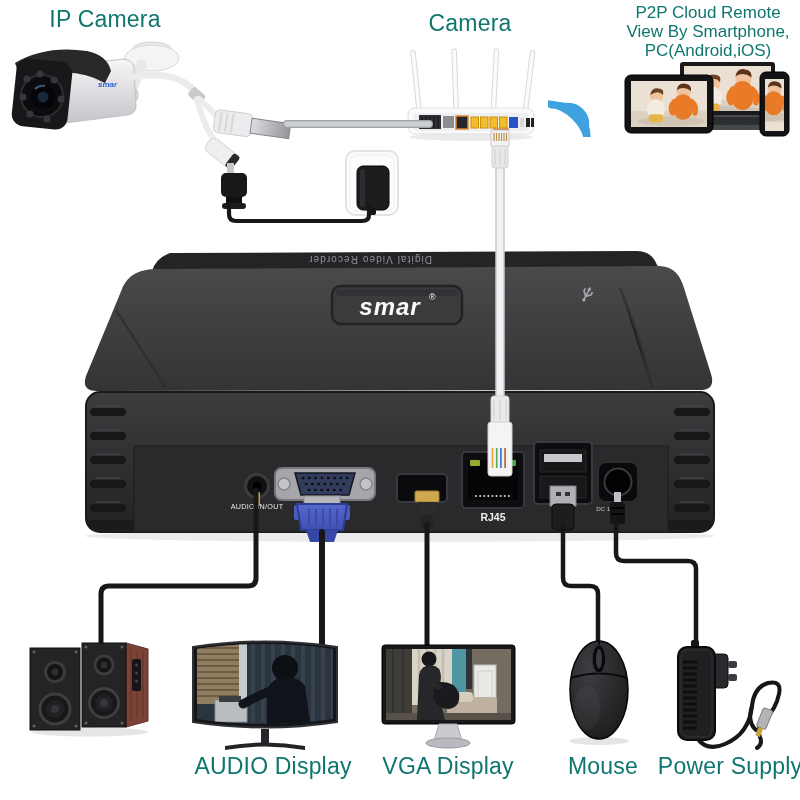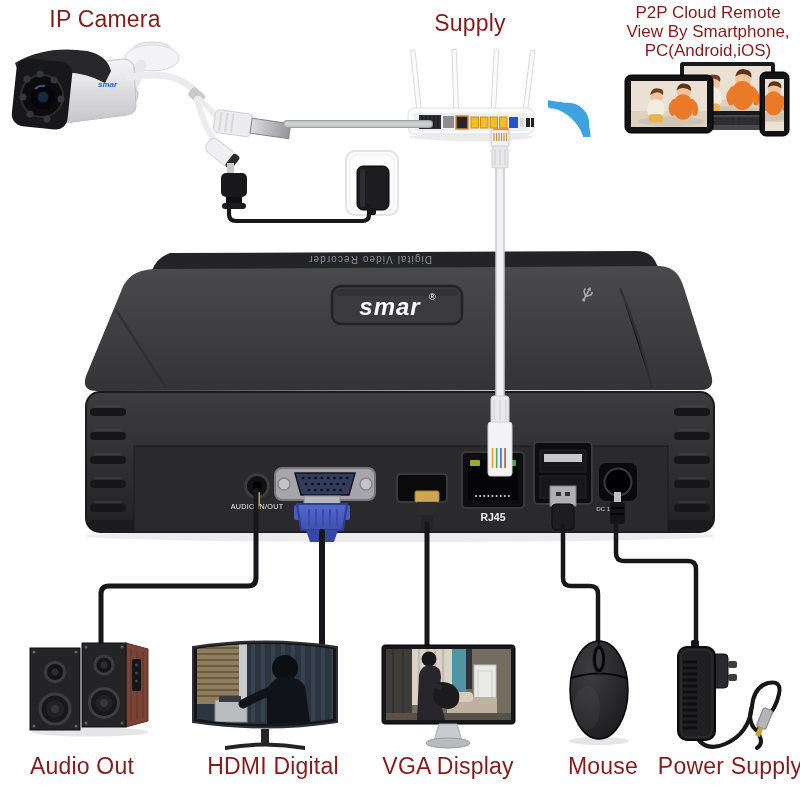--- a/index.html
+++ b/index.html
@@ -1,19 +1,19 @@
 <!DOCTYPE html>
 <html><head>
 <meta charset="utf-8">
 <style>
   html,body{margin:0;padding:0;background:#fff;}
   .stage{position:relative;width:800px;height:800px;background:#fff;overflow:hidden;
          font-family:"Liberation Sans",sans-serif;}
   .stage svg{position:absolute;display:block;}
-  .lbl{position:absolute;color:#7f1d1d;text-align:center;font-family:"Liberation Sans",sans-serif;}
+  .lbl{position:absolute;color:#0f766e;text-align:center;font-family:"Liberation Sans",sans-serif;}
   .lbl-big{font-size:23px;letter-spacing:.2px;}
   .lbl-p2p{font-size:17px;line-height:19px;}
   svg text{font-family:"Liberation Sans",sans-serif;}
   .pins{stroke:#0b0b0f;stroke-width:2.6;stroke-linecap:round;stroke-dasharray:.1 6.2;fill:none;}
   .pins2{stroke:#cfcfd2;stroke-width:2;stroke-linecap:round;stroke-dasharray:.1 4;fill:none;}
   .groove{stroke:#17171a;stroke-width:8;stroke-linecap:round;}
   .groovehi{stroke:#4a4a4e;stroke-width:2;stroke-linecap:round;opacity:.5;}
   .cable{fill:none;stroke:#17171a;stroke-linecap:round;stroke-linejoin:round;}
 </style>
 </head>
@@ -510,25 +510,24 @@
       <rect x="73" y="44" width="9" height="7" rx="2" fill="#3c3c40"></rect>
       <rect x="23" y="17" width="37" height="93" rx="9" fill="#202023" stroke="#0a0a0c" stroke-width="2"></rect>
       <rect x="26" y="20" width="31" height="87" rx="7" fill="none" stroke="#333" stroke-width="1"></rect>
       <g stroke="#0e0e10" stroke-width="3">
         <path d="M 28,32 H 42 M 28,38 H 42 M 28,44 H 42 M 28,50 H 42 M 28,56 H 42 M 28,62 H 42 M 28,68 H 42 M 28,74 H 42 M 28,80 H 42 M 28,86 H 42 M 28,92 H 42 M 28,98 H 42"></path>
       </g>
     </g>
   </svg>
 
   <div class="lbl lbl-big" style="left:30px;top:6px;width:150px">IP Camera</div>
-  <div class="lbl lbl-big" style="left:400px;top:10px;width:140px">Supply</div>
+  <div class="lbl lbl-big" style="left:400px;top:10px;width:140px">Camera</div>
   <div class="lbl lbl-p2p" style="left:610px;top:3px;width:196px">
     <div>P2P Cloud Remote</div>
     <div>View By Smartphone,</div>
     <div>PC(Android,iOS)</div>
   </div>
-  <div class="lbl lbl-big" style="left:12px;top:753px;width:140px">Audio Out</div>
-  <div class="lbl lbl-big" style="left:193px;top:753px;width:160px">HDMI Digital</div>
+  <div class="lbl lbl-big" style="left:193px;top:753px;width:160px">AUDIO Display</div>
   <div class="lbl lbl-big" style="left:548px;top:753px;width:110px">Mouse</div>
   <div class="lbl lbl-big" style="left:368px;top:753px;width:160px">VGA Display</div>
   <div class="lbl lbl-big" style="left:650px;top:753px;width:160px">Power Supply</div>
 
 </div>
 
 </body></html>

